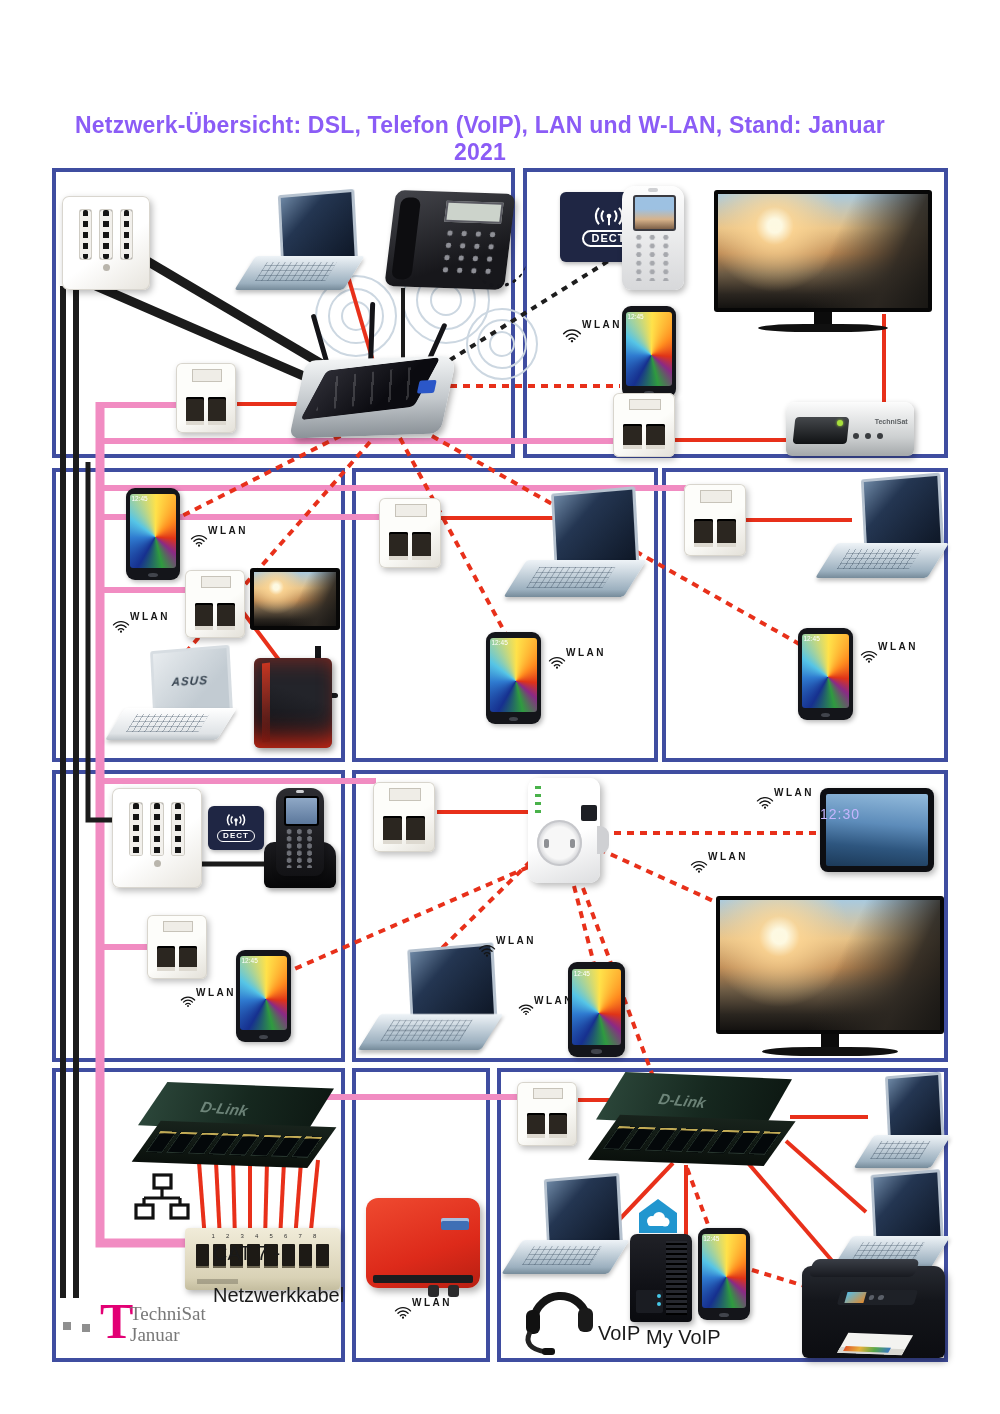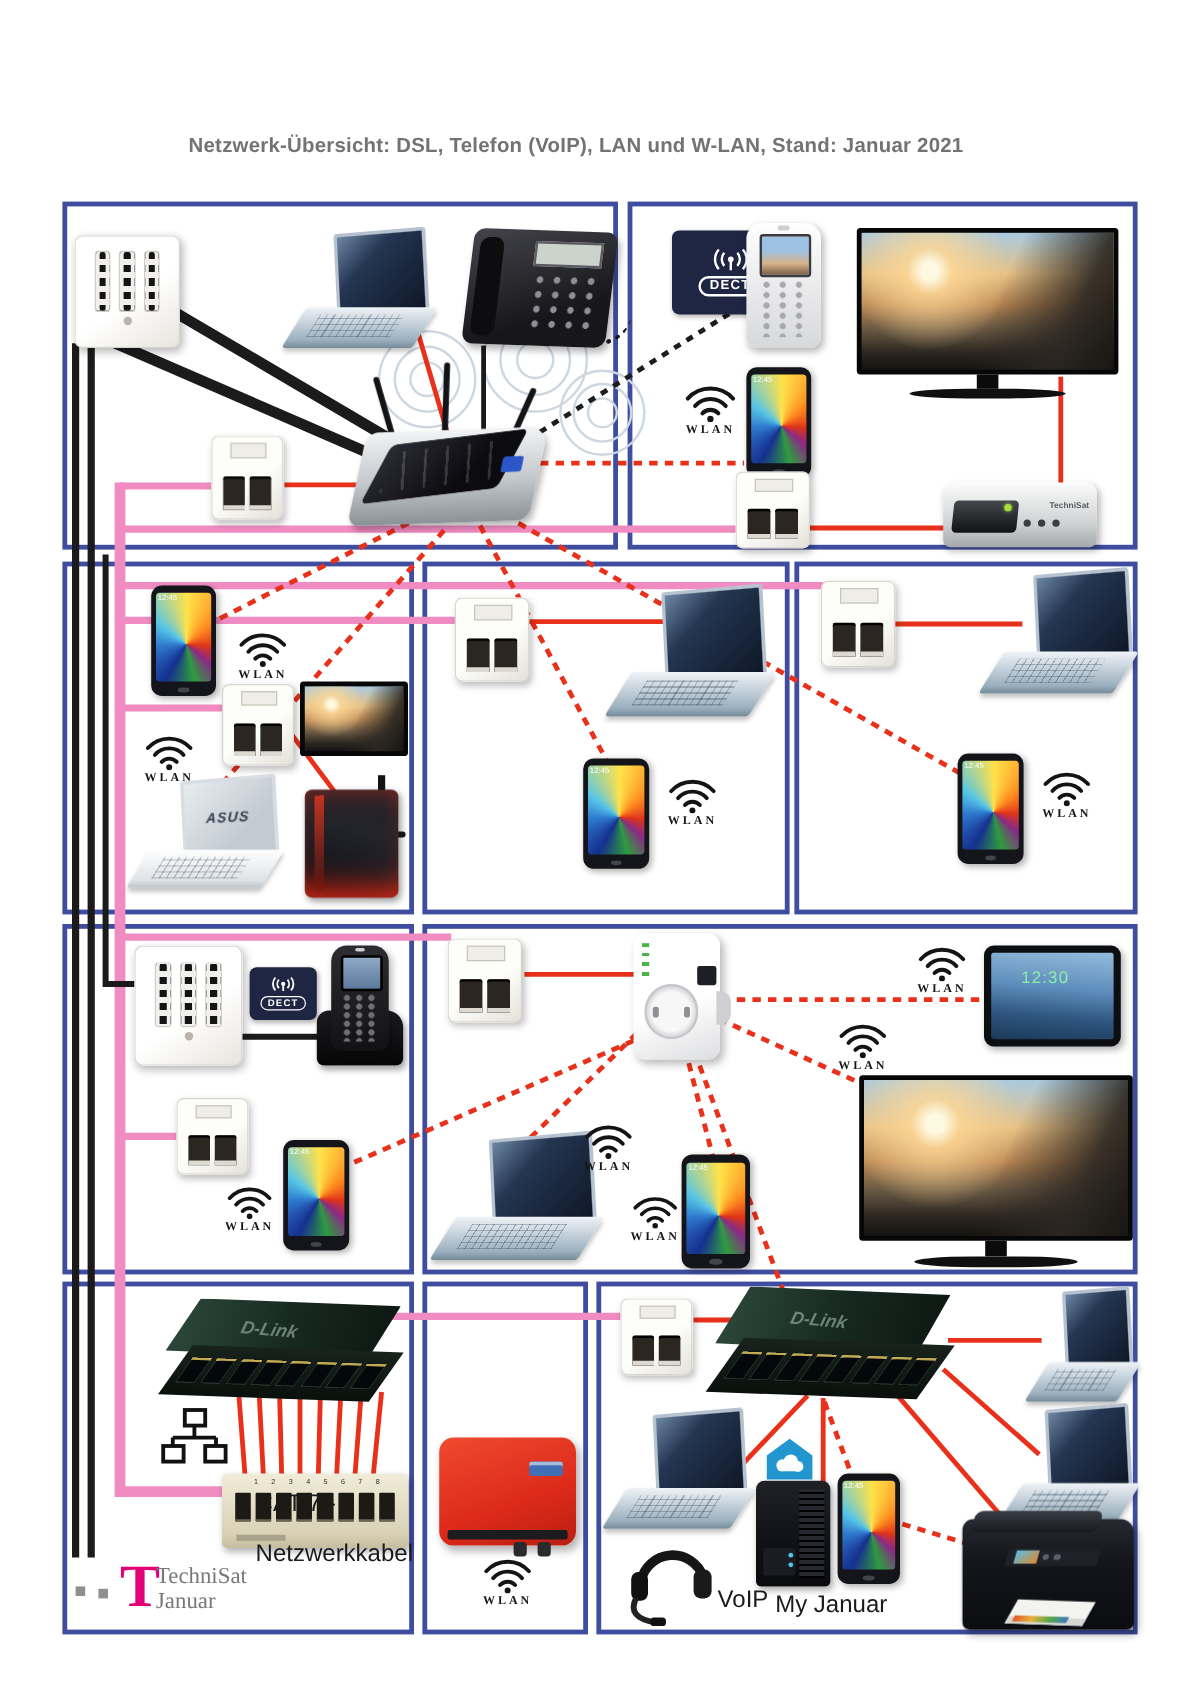--- a/index.html
+++ b/index.html
@@ -1,20 +1,20 @@
 <!DOCTYPE html>
 <html><head>
 <meta charset="utf-8">
 <style>
   html,body{margin:0;padding:0;background:#fff;}
   .stage{position:relative;width:1000px;height:1414px;background:#fff;
          font-family:"Liberation Sans",sans-serif;overflow:hidden;}
   .t{position:absolute;}
-  .title{left:60px;top:112px;width:840px;text-align:center;font-size:17px;
-         font-weight:bold;color:#737373;letter-spacing:.2px;}
+  .title{left:60px;top:112px;width:840px;text-align:center;font-size:23px;
+         font-weight:bold;color:#8b5cf6;letter-spacing:.2px;}
   .box{position:absolute;border:4px solid #3f4da0;background:#fff;z-index:1;}
   svg.lines{position:absolute;left:0;top:0;z-index:5;}
   .dev{position:absolute;z-index:10;}
   .lbl{position:absolute;z-index:11;color:#1a1a1a;}
 
   
   .tae{background:linear-gradient(145deg,#ffffff 55%,#e7e4dd);border-radius:7px;
        box-shadow:2px 3px 7px rgba(0,0,0,.28),inset 0 0 0 1px #d9d6cf;}
   .tae-j{position:absolute;left:20%;top:15%;width:60%;height:52%;display:flex;justify-content:space-between;}
   .tae-j i{width:22%;border-radius:2px;
@@ -101,21 +101,21 @@
   .mon .bs{position:absolute;left:52%;bottom:0;width:46%;height:5px;background:#1a1a1e;border-radius:3px;}
 
   
   .sphone{background:#14151a;border-radius:9px;box-shadow:2px 2px 5px rgba(0,0,0,.3);}
   .sphone .scr{position:absolute;left:7%;top:7%;right:7%;bottom:13%;border-radius:3px;overflow:hidden;
       background:conic-gradient(from 210deg at 55% 58%,#16308f,#2f7bd0 16%,#56c5e6 27%,#ffe24a 42%,#ff8c1f 55%,#df3318 68%,#8a2a86 78%,#2f9b3f 88%,#16308f);}
   .sphone .tm{position:absolute;left:10%;top:8%;color:#fff;font-size:6.5px;z-index:2;}
   .sphone:after{content:"";position:absolute;bottom:3%;left:41%;width:18%;height:5%;background:#41444c;border-radius:45%;}
 
   
-  .wifi{display:flex;flex-direction:column;align-items:center;font-family:Liberation Serif, serif;}
+  .wifi{display:flex;flex-direction:row;align-items:flex-start;}
   .wifi .wt{font-size:10px;font-weight:bold;letter-spacing:2.5px;color:#161616;margin-top:1px;}
 
   
   .tsat{background:linear-gradient(180deg,#fcfcfc 0%,#cdd0d1 65%,#a4a8aa 100%);border-radius:9px 9px 6px 6px;
       box-shadow:2px 3px 6px rgba(0,0,0,.3);}
   .tsat .dk{position:absolute;left:6%;top:28%;width:42%;height:50%;border-radius:4px;
       background:linear-gradient(180deg,#45484c,#101214);transform:skewX(-6deg);}
   .tsat .ld{position:absolute;left:40%;top:34%;width:6px;height:6px;border-radius:50%;background:#a8e03c;box-shadow:0 0 3px #a8e03c;}
   .tsat .bt{position:absolute;left:52%;top:58%;width:26%;display:flex;gap:18%;}
   .tsat .bt i{width:6px;height:6px;border-radius:50%;background:#3a3d40;}
@@ -135,21 +135,21 @@
   .rep .so:before{left:16%;} .rep .so:after{right:16%;}
   .rep .le{position:absolute;left:10%;top:8%;width:8%;height:28%;
       background:repeating-linear-gradient(180deg,#49b24a 0 3px,transparent 3px 8px);}
   .rep .rj{position:absolute;right:4%;top:26%;width:22%;height:15%;background:#1d1f24;border-radius:2px;}
   .rep .pl{position:absolute;right:-12%;top:46%;width:16%;height:26%;background:#cfd0d3;border-radius:0 9px 9px 0;}
 
   
   .tablet{background:#0d0e12;border-radius:8px;box-shadow:2px 3px 6px rgba(0,0,0,.3);}
   .tablet .scr{position:absolute;inset:7% 5%;border-radius:2px;
       background:linear-gradient(185deg,#93bbdc 0%,#5d8cba 42%,#2e567f 72%,#1c3a59 100%);}
-  .tablet .tt{position:absolute;left:0;right:12px;top:22%;text-align:center;color:#86efac;
+  .tablet .tt{position:absolute;left:0;right:12px;top:22%;color:#c4b5fd;
       font-size:14px;font-weight:300;letter-spacing:1px;}
 
   
   .sw .top{position:absolute;left:0;top:0;width:100%;height:60%;
       background:linear-gradient(105deg,#2e4a3d 0%,#16281f 55%,#0c1611 100%);
       clip-path:polygon(15% 0,100% 13%,86% 100%,0 86%);}
   .sw .dl{position:absolute;left:32%;top:22%;color:rgba(175,200,188,.55);font-weight:bold;
       font-style:italic;font-size:15px;transform:rotate(5deg) skewX(-10deg);}
   .sw .fr{position:absolute;left:3%;top:50%;width:85%;height:42%;
       background:linear-gradient(180deg,#18231c,#0a100c);transform:skewX(-34deg) rotate(2deg);
@@ -748,15 +748,15 @@
   </div>
   <div class="dev printer" style="left:802px;top:1266px;width:143px;height:92px">
     <div class="pan">
         <b></b>
         <i></i>
         <i></i>
       </div>
     <div class="out"></div>
   </div>
   <div class="lbl big-lbl" style="left:598px;top:1322px">VoIP</div>
-  <div class="lbl big-lbl" style="left:646px;top:1326px">My Januar</div>
+  <div class="lbl big-lbl" style="left:646px;top:1326px">My VoIP</div>
 
 </div>
 
 </body></html>

